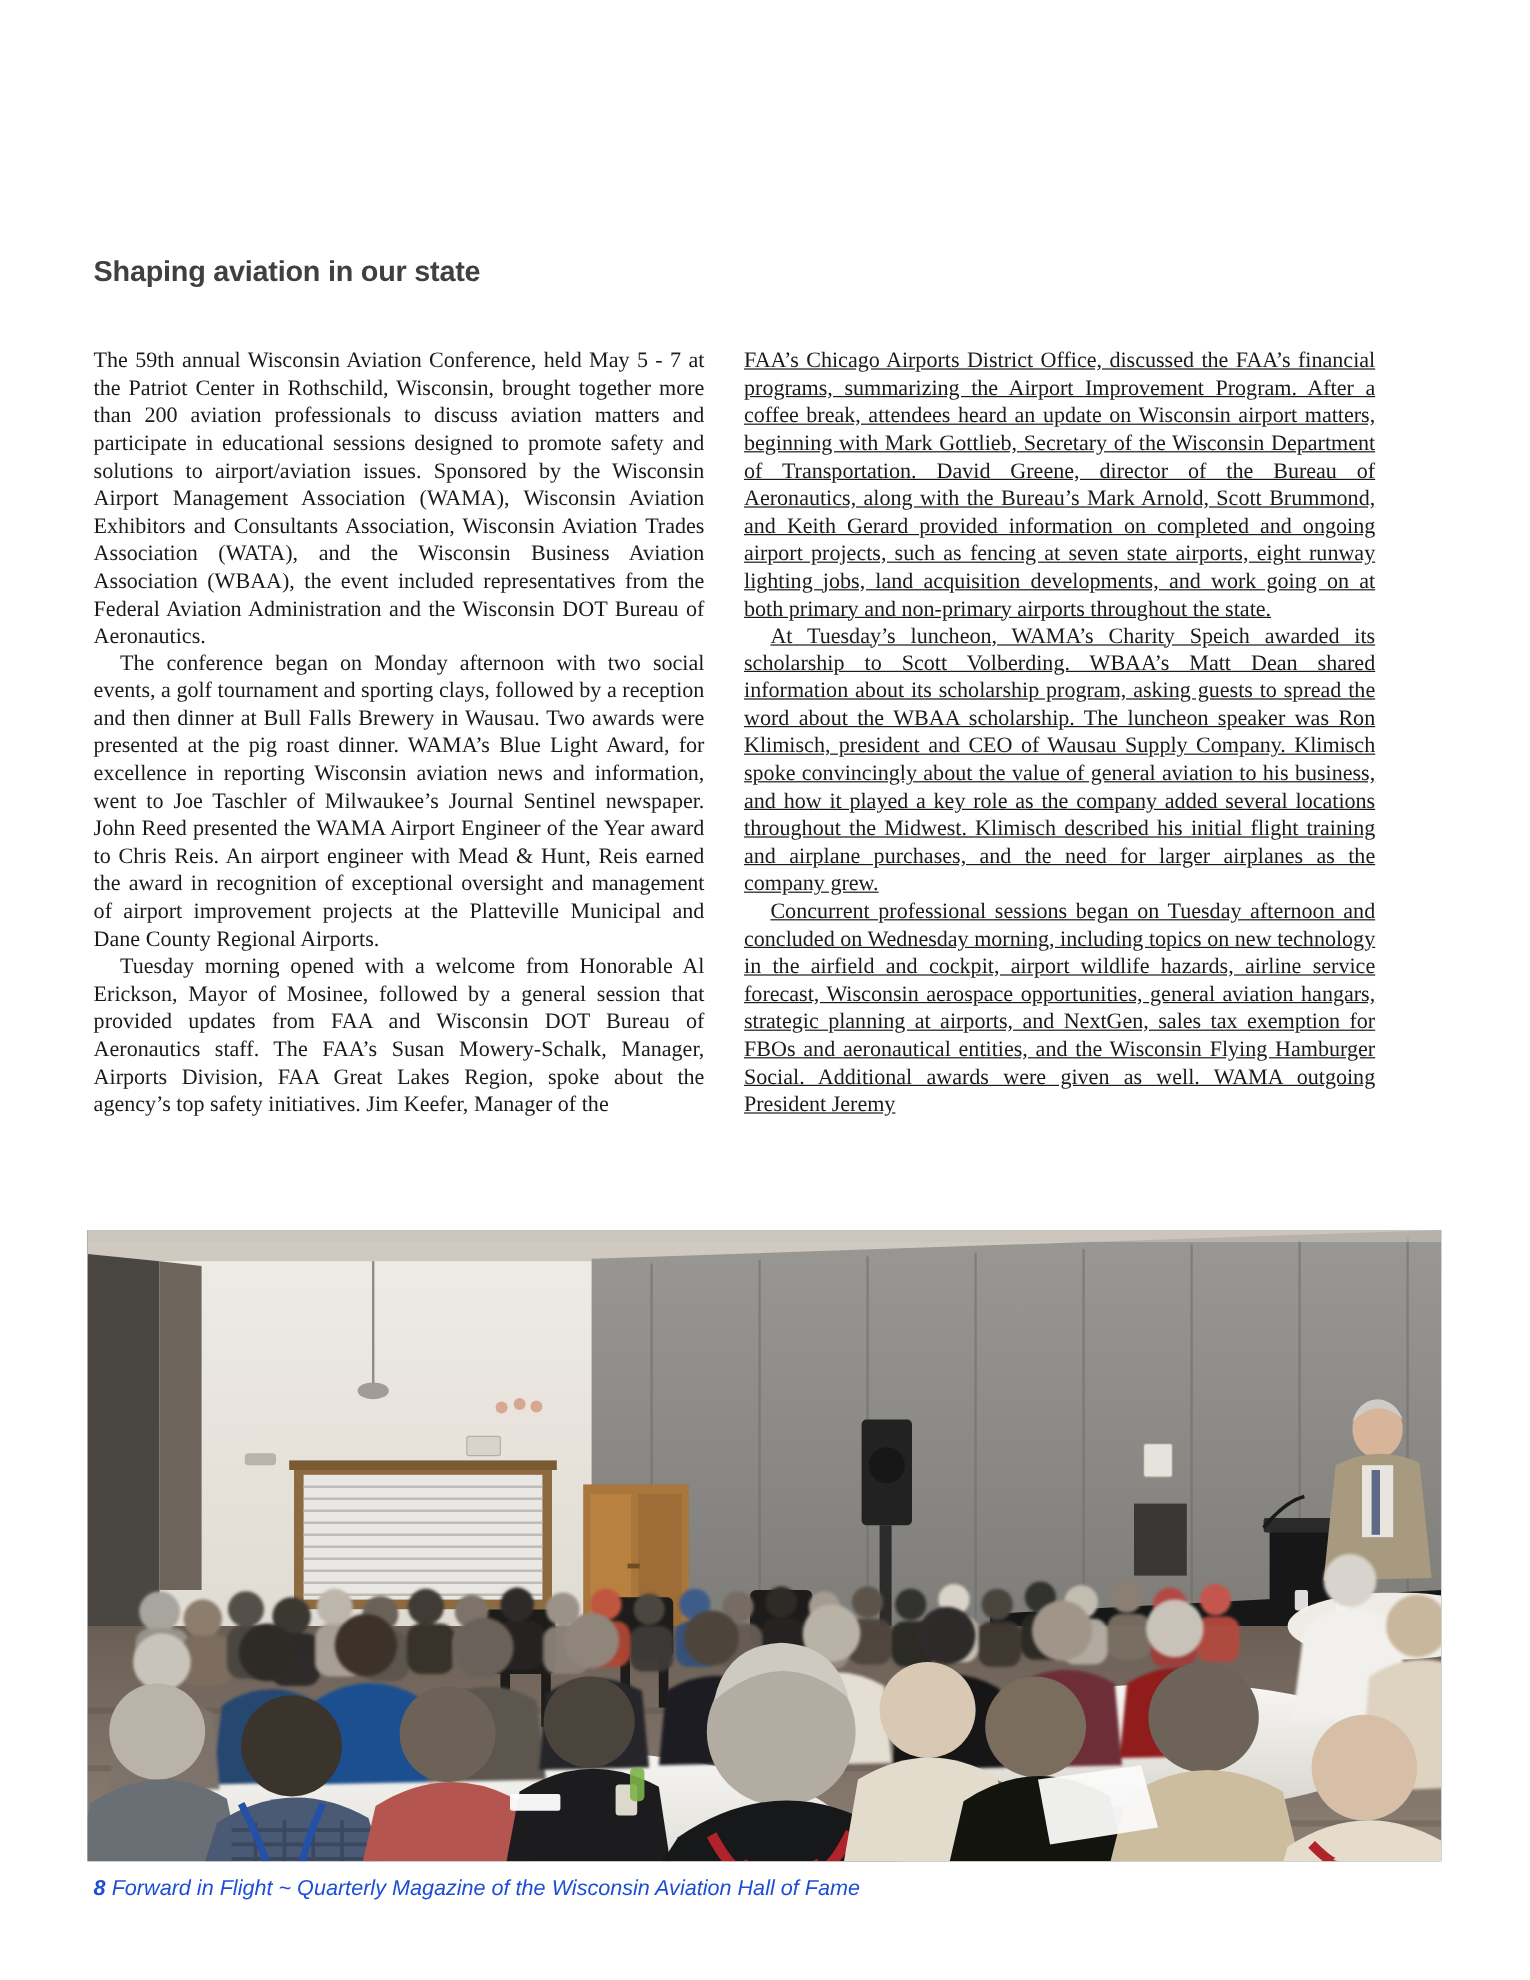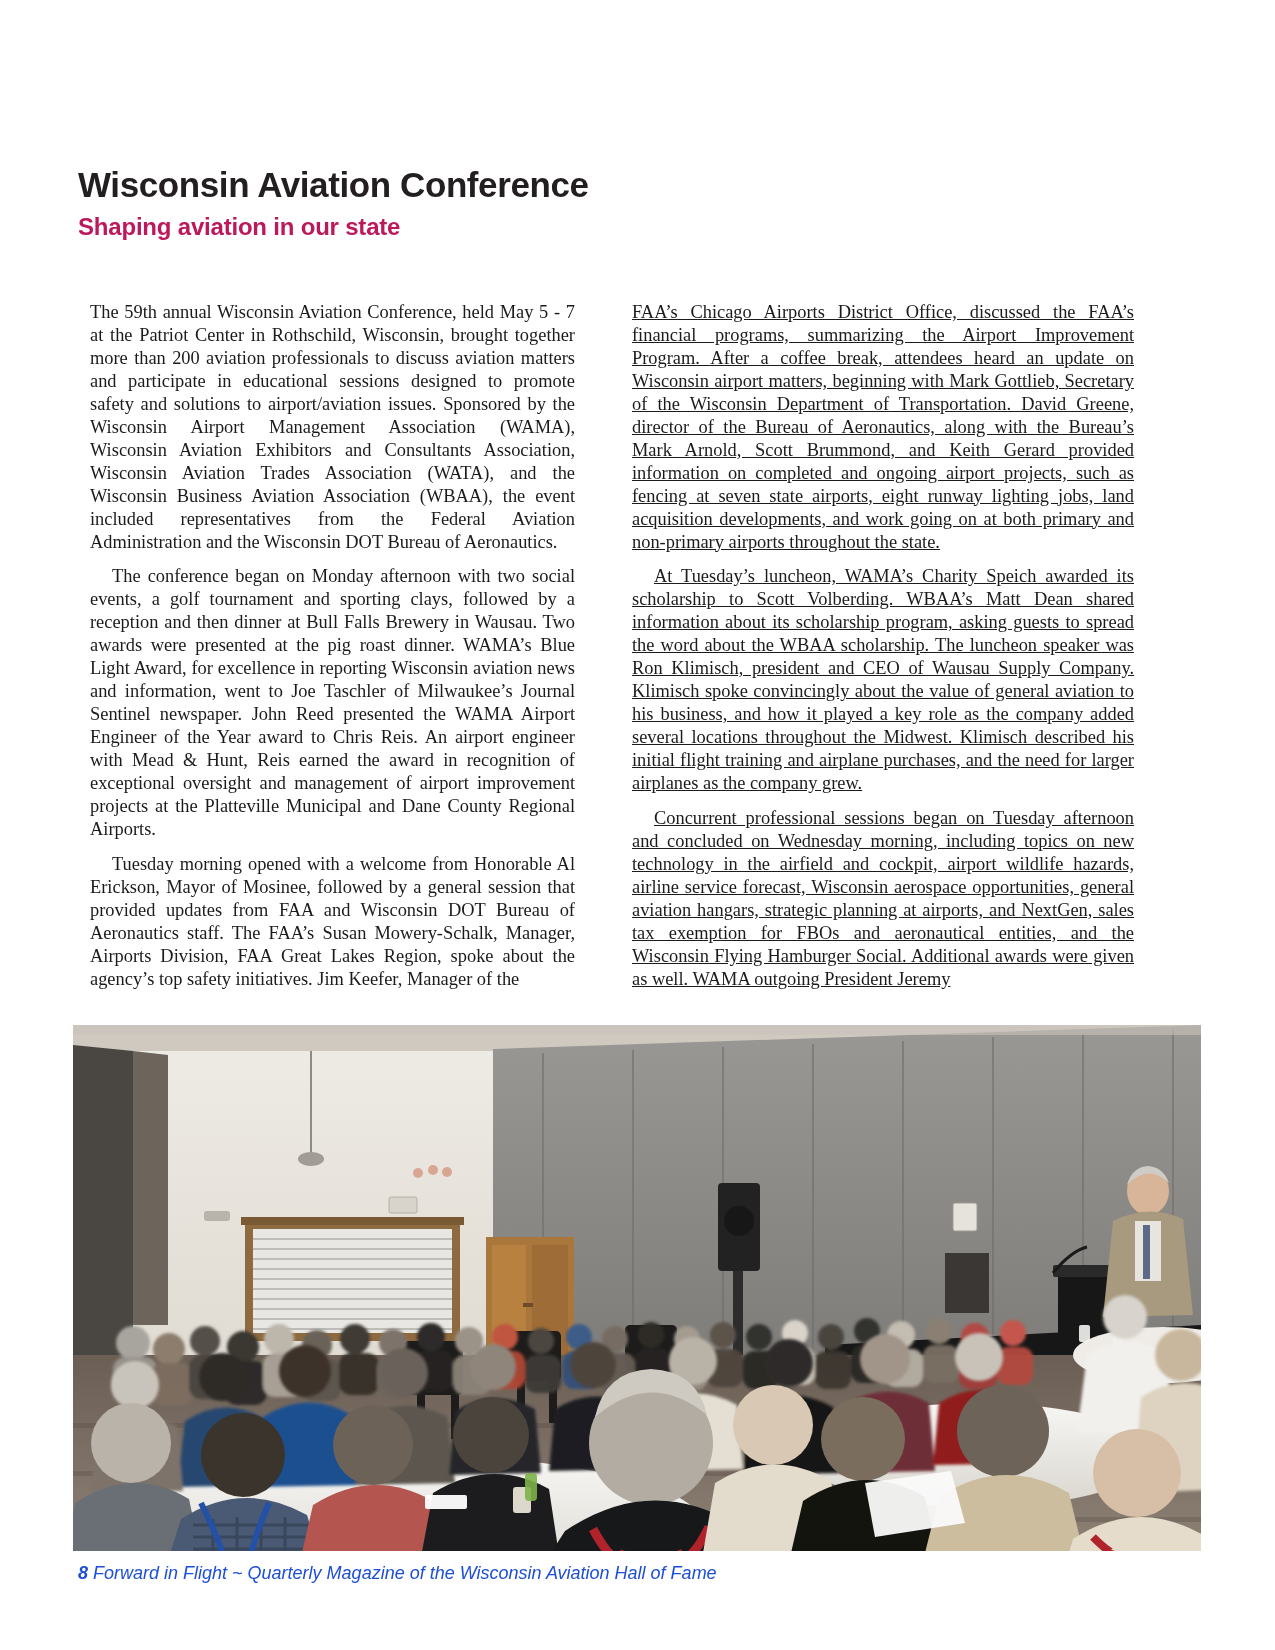--- a/index.html
+++ b/index.html
@@ -31,41 +31,41 @@
   
   .headline {
     position:absolute; left:78px; top:167px; width:1050px;
     font-family:"Liberation Sans", sans-serif;
     font-weight:bold; font-size:35px; color:#231f20;
     letter-spacing:-0.4px; line-height:1.05;
   }
   .subhead {
     position:absolute; left:78px; top:214px; width:1050px;
     font-family:"Liberation Sans", sans-serif;
-    font-weight:bold; font-size:24px; color:#be185d;
+    font-weight:bold; font-size:24px; color:#404040;
     letter-spacing:-0.2px; line-height:1.1;
   }
   .byline {
     position:absolute; left:78px; top:255px; width:1050px;
     font-family:"Liberation Sans", sans-serif;
     font-weight:bold; font-size:17px; color:#231f20;
     letter-spacing:-0.1px;
   }
 
   
   .col {
     position:absolute; top:289px;
     font-family:"Liberation Serif", serif;
     font-size:18.4px; line-height:22.95px;
     color:#1b1b1b; text-align:justify;
     -webkit-hyphens:none; hyphens:none;
   }
   .col-left  { left:78px;  width:509px; }
   .col-right { left:620px; width:526px;text-decoration:underline; }
-  .col p { margin:12px; text-indent:0; }
+  .col p { margin:0; text-indent:0; }
   .col p + p { text-indent:22px; }
 
   
   .photo {
     position:absolute; left:73px; top:1025px;
     width:1128px; height:526px;
     overflow:hidden; background:#2b2b2b;
   }
   .photo svg { display:block; width:100%; height:100%; }
 
@@ -77,21 +77,20 @@
     letter-spacing:0px; white-space:nowrap;
   }
   .footer .pg { font-weight:bold; font-style:italic; }
 </style>
 </head>
 <body>
 
 <div class="page">
 
 
-  <h1 class="headline">Wisconsin Aviation Conference</h1>
   <h2 class="subhead">Shaping aviation in our state</h2>
 
   <div class="col col-left">
     <p>The 59th annual Wisconsin Aviation Conference, held May 5 - 7 at the Patriot Center in Rothschild, Wisconsin, brought together more than 200 aviation professionals to discuss aviation matters and participate in educational sessions designed to promote safety and solutions to airport/aviation issues. Sponsored by the Wisconsin Airport Management Association (WAMA), Wisconsin Aviation Exhibitors and Consultants Association, Wisconsin Aviation Trades Association (WATA), and the Wisconsin Business Aviation Association (WBAA), the event included representatives from the Federal Aviation Administration and the Wisconsin DOT Bureau of Aeronautics.</p>
     <p>The conference began on Monday afternoon with two social events, a golf tournament and sporting clays, followed by a reception and then dinner at Bull Falls Brewery in Wausau. Two awards were presented at the pig roast dinner. WAMA’s Blue Light Award, for excellence in reporting Wisconsin aviation news and information, went to Joe Taschler of Milwaukee’s Journal Sentinel newspaper. John Reed presented the WAMA Airport Engineer of the Year award to Chris Reis. An airport engineer with Mead &amp; Hunt, Reis earned the award in recognition of exceptional oversight and management of airport improvement projects at the Platteville Municipal and Dane County Regional Airports.</p>
     <p>Tuesday morning opened with a welcome from Honorable Al Erickson, Mayor of Mosinee, followed by a general session that provided updates from FAA and Wisconsin DOT Bureau of Aeronautics staff. The FAA’s Susan Mowery-Schalk, Manager, Airports Division, FAA Great Lakes Region, spoke about the agency’s top safety initiatives. Jim Keefer, Manager of the</p>
   </div>
 
   <div class="col col-right">
     <p>FAA’s Chicago Airports District Office, discussed the FAA’s financial programs, summarizing the Airport Improvement Program. After a coffee break, attendees heard an update on Wisconsin airport matters, beginning with Mark Gottlieb, Secretary of the Wisconsin Department of Transportation. David Greene, director of the Bureau of Aeronautics, along with the Bureau’s Mark Arnold, Scott Brummond, and Keith Gerard provided information on completed and ongoing airport projects, such as fencing at seven state airports, eight runway lighting jobs, land acquisition developments, and work going on at both primary and non-primary airports throughout the state.</p>

